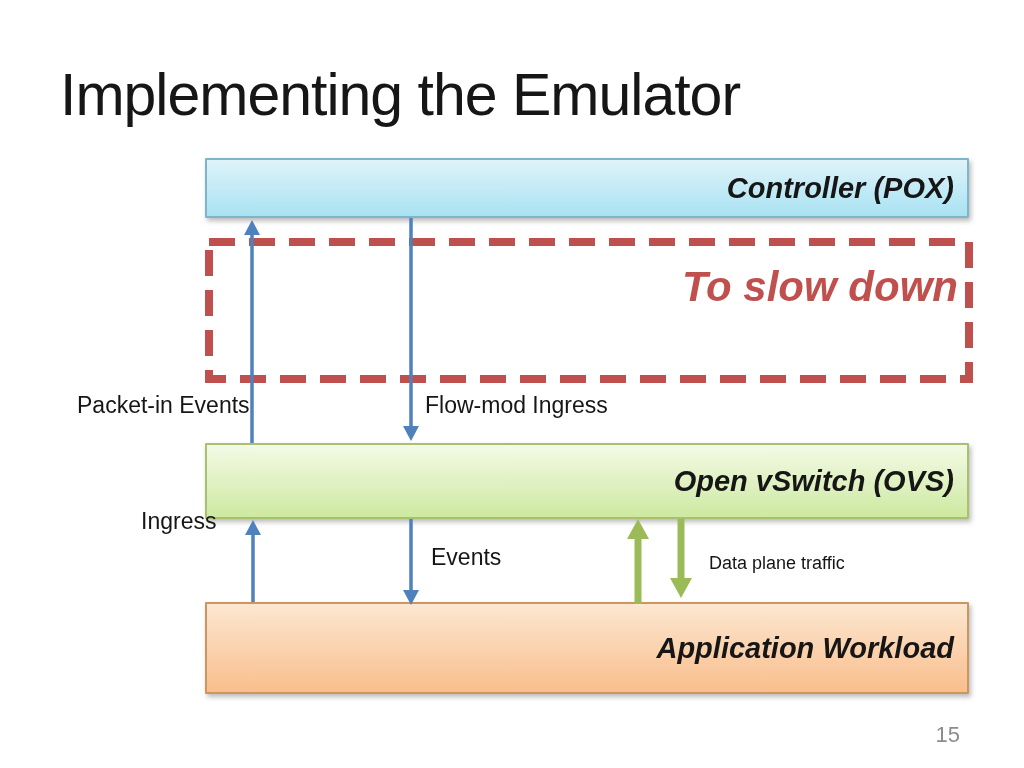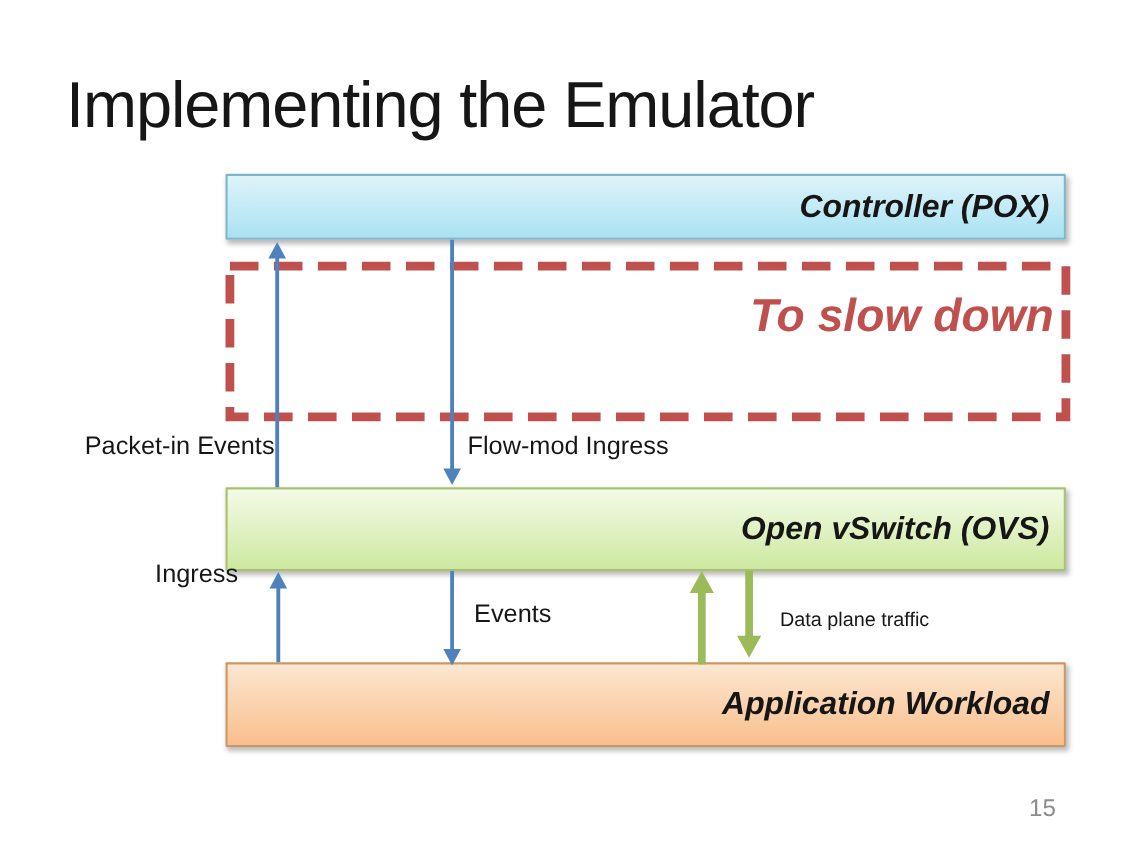--- a/index.html
+++ b/index.html
@@ -27,21 +27,21 @@
     top: 158px; height: 60px;
     background: linear-gradient(180deg, var(--controller-fill-top) 0%, var(--controller-fill-bottom) 100%);
     border: 2px solid var(--controller-border);
   }
   .box-ovs {
     top: 443px; height: 76px;
     background: linear-gradient(180deg, var(--ovs-fill-top) 0%, var(--ovs-fill-bottom) 100%);
     border: 2px solid var(--ovs-border);
   }
   .box-workload {
-    top: 602px; height: 77px;
+    top: 602px; height: 92px;
     background: linear-gradient(180deg, var(--workload-fill-top) 0%, var(--workload-fill-bottom) 100%);
     border: 2px solid var(--workload-border);
   }
 
   .arrows-layer { position: absolute; inset: 0; z-index: 3; pointer-events: none; }
   .dashed-rect { fill: none; stroke: var(--accent-red); stroke-width: 8; stroke-dasharray: 26 14; }
   .arrow-blue line { stroke: var(--accent-blue); stroke-width: 3.5; }
   .arrow-blue polygon { fill: var(--accent-blue); }
   .arrow-green line { stroke: var(--accent-green); stroke-width: 7; }
   .arrow-green polygon { fill: var(--accent-green); }

